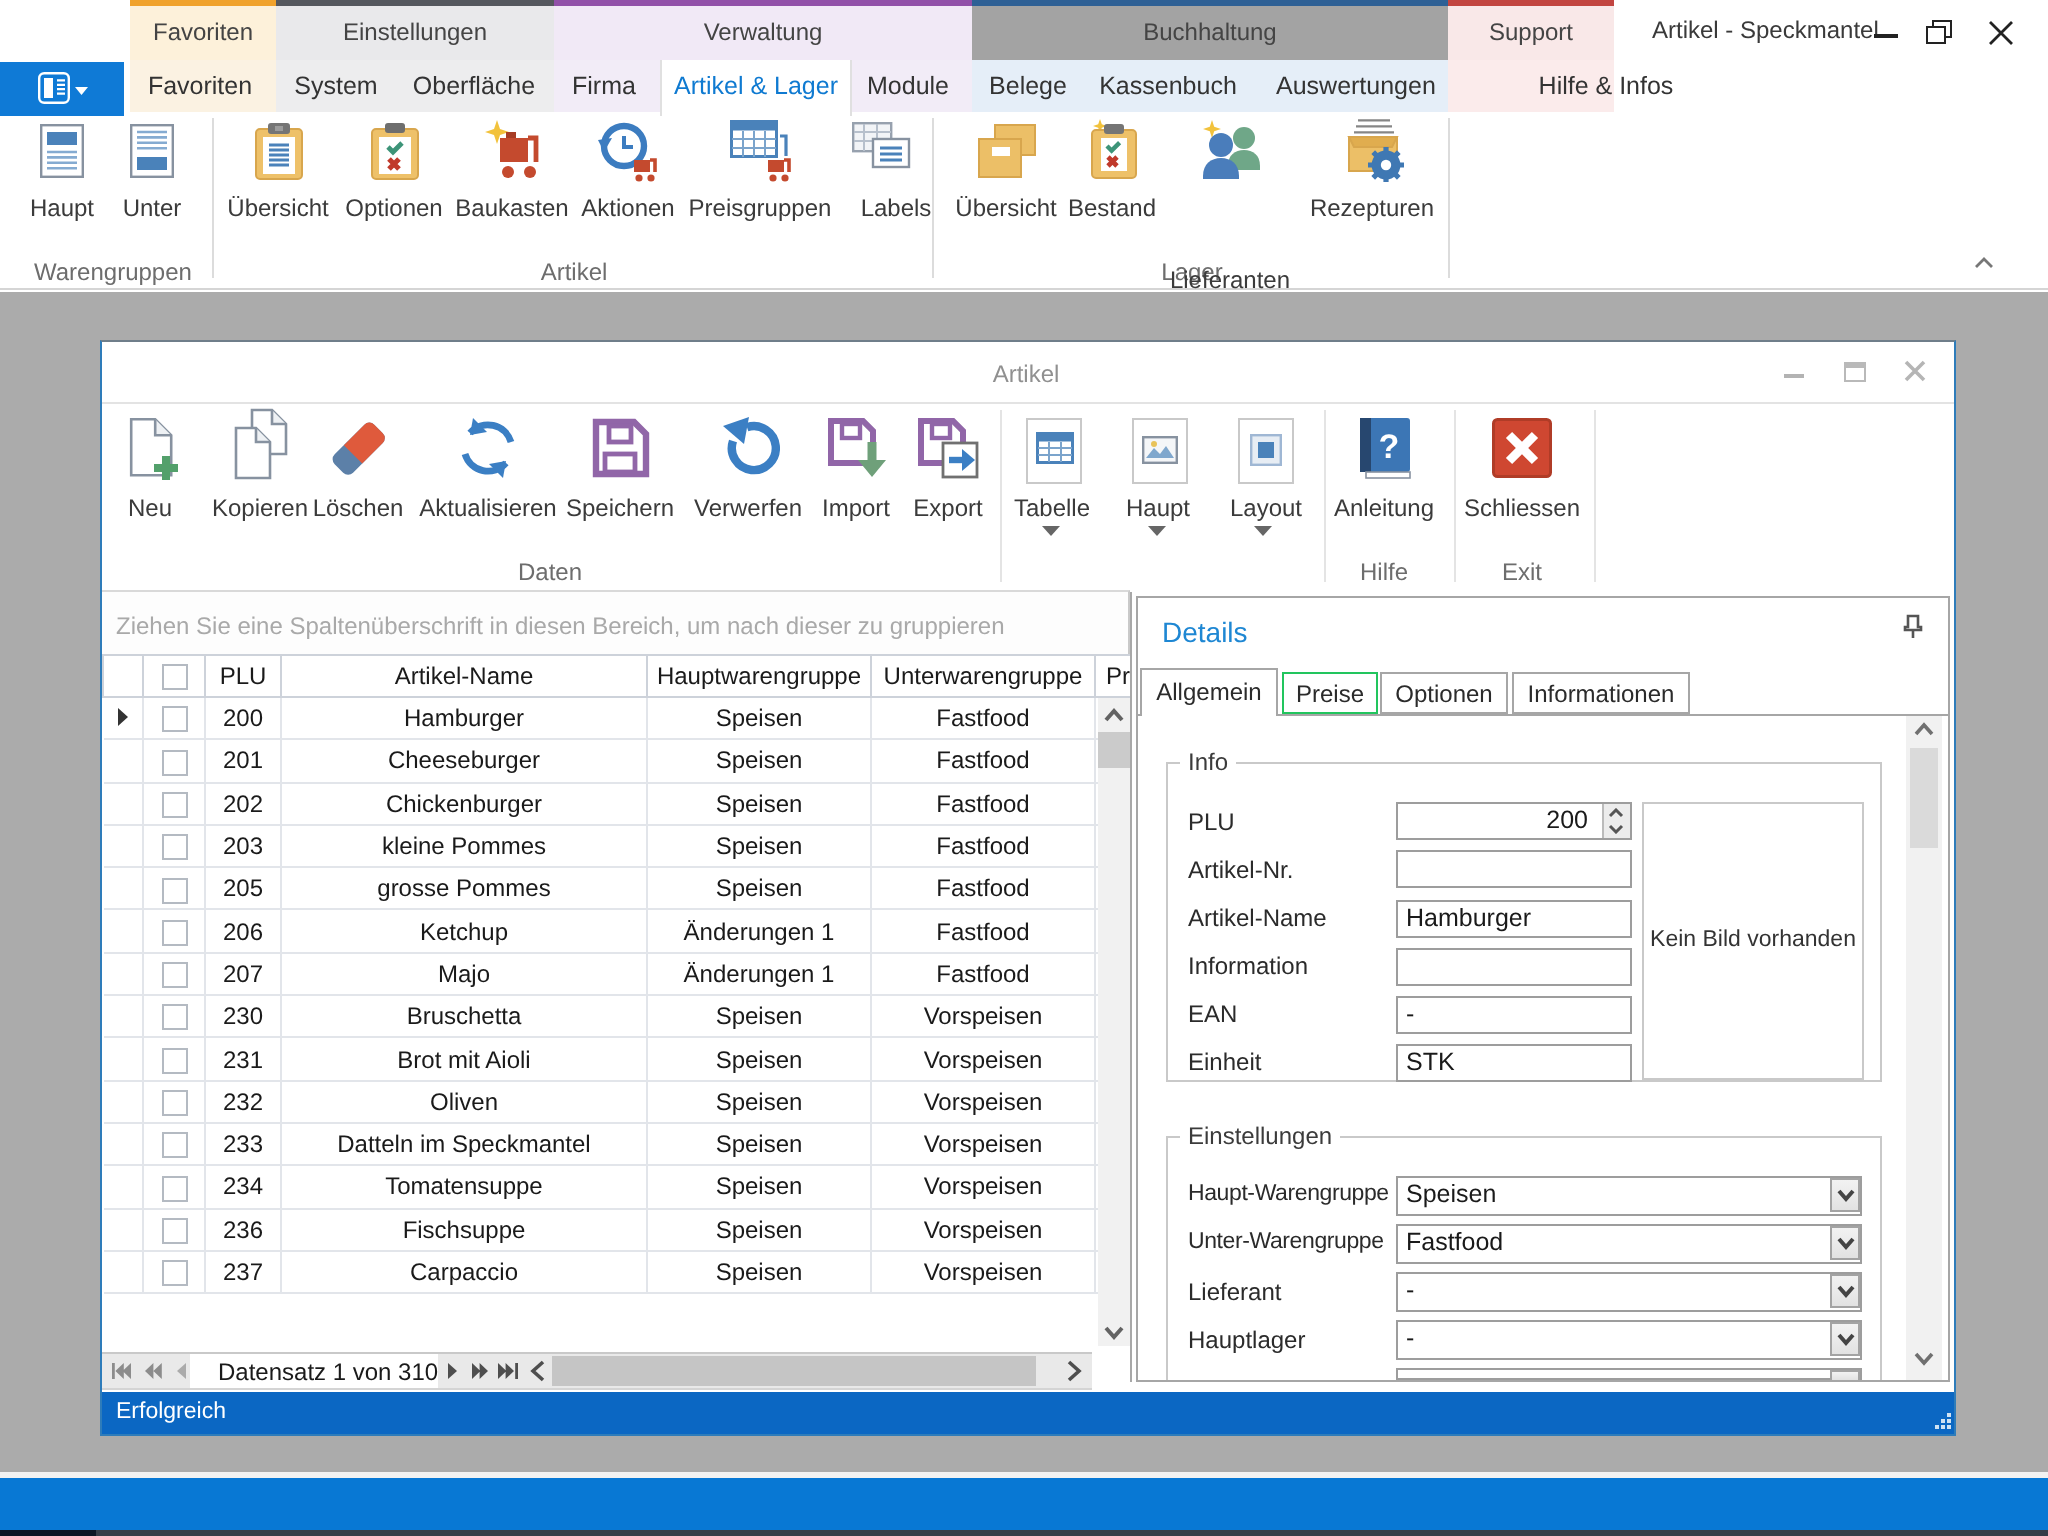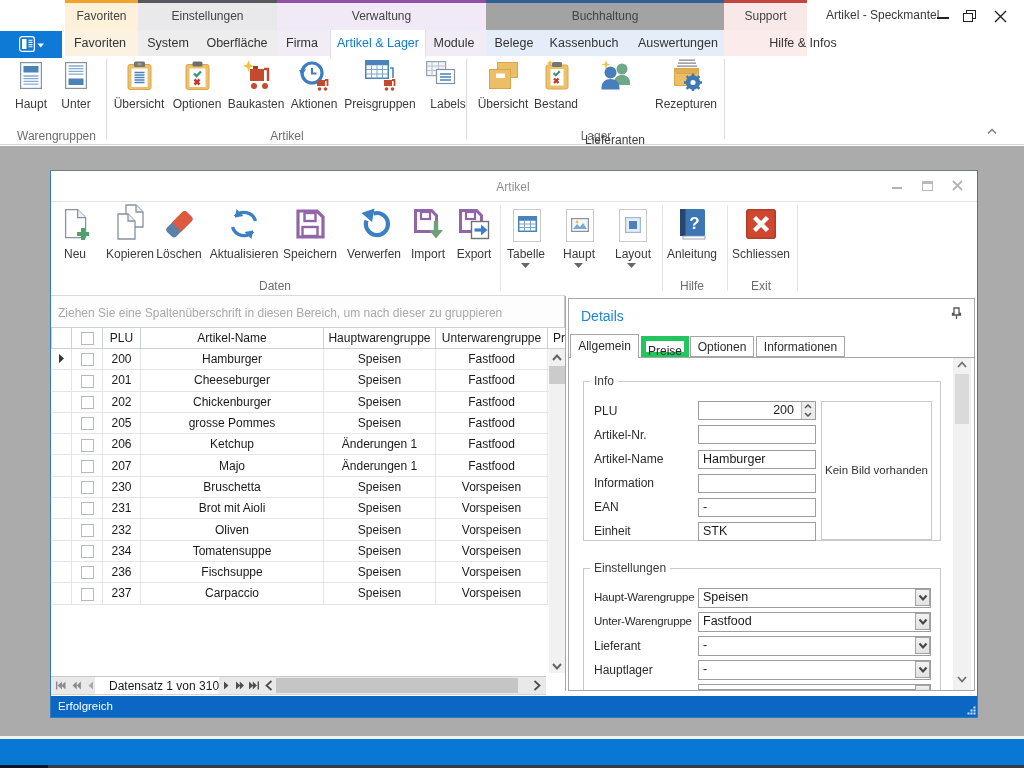--- a/index.html
+++ b/index.html
@@ -346,20 +346,29 @@
           <td><span class="cb"></span></td>
           <td>202</td>
           <td>Chickenburger</td>
           <td>Speisen</td>
           <td>Fastfood</td>
           <td></td>
         </tr>
 <tr>
           <td class="ind"></td>
           <td><span class="cb"></span></td>
+          <td>203</td>
+          <td>kleine Pommes</td>
+          <td>Speisen</td>
+          <td>Fastfood</td>
+          <td></td>
+        </tr>
+<tr>
+          <td class="ind"></td>
+          <td><span class="cb"></span></td>
           <td>205</td>
           <td>grosse Pommes</td>
           <td>Speisen</td>
           <td>Fastfood</td>
           <td></td>
         </tr>
 <tr>
           <td class="ind"></td>
           <td><span class="cb"></span></td>
           <td>206</td>
@@ -393,20 +402,29 @@
           <td>Brot mit Aioli</td>
           <td>Speisen</td>
           <td>Vorspeisen</td>
           <td></td>
         </tr>
 <tr>
           <td class="ind"></td>
           <td><span class="cb"></span></td>
           <td>232</td>
           <td>Oliven</td>
+          <td>Speisen</td>
+          <td>Vorspeisen</td>
+          <td></td>
+        </tr>
+<tr>
+          <td class="ind"></td>
+          <td><span class="cb"></span></td>
+          <td>233</td>
+          <td>Datteln im Speckmantel</td>
           <td>Speisen</td>
           <td>Vorspeisen</td>
           <td></td>
         </tr>
 <tr>
           <td class="ind"></td>
           <td><span class="cb"></span></td>
           <td>234</td>
           <td>Tomatensuppe</td>
           <td>Speisen</td>
@@ -463,21 +481,21 @@
 </svg>
 <div class="abs" style="left:109px;top:679px;font-size:12px;color:#1a1a1a;">Datensatz 1 von 310</div>
 
 <div class="abs" style="left:568px;top:298px;width:407px;height:393px;background:#fff;border:1px solid #a6a6a6;"></div>
 <div class="abs" style="left:581px;top:308px;font-size:14px;color:#1e87d3;">Details</div>
 <svg class="abs" style="left:951px;top:307px;" width="11" height="13" viewBox="0 0 11 13">
     <path d="M3 1 h5 v5.5 h1.5 v1.5 h-8 v-1.5 H3 Z M5.5 8 v4" fill="none" stroke="#555" stroke-width="1.3"></path>
   </svg>
 
 <div class="abs" style="left:569px;top:357px;width:405px;height:1px;background:#a6a6a6;"></div>
-<div class="abs" style="left:641px;top:336px;width:48px;height:21px;border:5px solid #22c55e;font-size:12px;color:#2b2b2b;text-align:center;line-height:21px;background:#fff;">Preise</div>
+<div class="abs" style="left:641px;top:336px;width:48px;height:21px;border:1px solid #22c55e;font-size:12px;color:#2b2b2b;text-align:center;line-height:21px;background:#fff;">Preise</div>
 <div class="abs" style="left:690px;top:336px;width:64px;height:21px;border:1px solid #a6a6a6;font-size:12px;color:#2b2b2b;text-align:center;line-height:21px;background:#fff;">Optionen</div>
 <div class="abs" style="left:756px;top:336px;width:89px;height:21px;border:1px solid #a6a6a6;font-size:12px;color:#2b2b2b;text-align:center;line-height:21px;background:#fff;">Informationen</div>
 <div class="abs" style="left:570px;top:334px;width:69px;height:24px;border:1px solid #a6a6a6;border-bottom:none;font-size:12px;color:#2b2b2b;text-align:center;line-height:23px;background:#fff;">Allgemein</div>
 
 <div class="gb" style="left:583px;top:381px;width:358px;height:160px;"></div>
 <div class="gblbl" style="left:590px;top:374px;">Info</div>
 <div class="flbl" style="left:594px;top:404px;">PLU</div>
 <div class="flbl" style="left:594px;top:428px;">Artikel-Nr.</div>
 <div class="flbl" style="left:594px;top:452px;">Artikel-Name</div>
 <div class="flbl" style="left:594px;top:476px;">Information</div>

